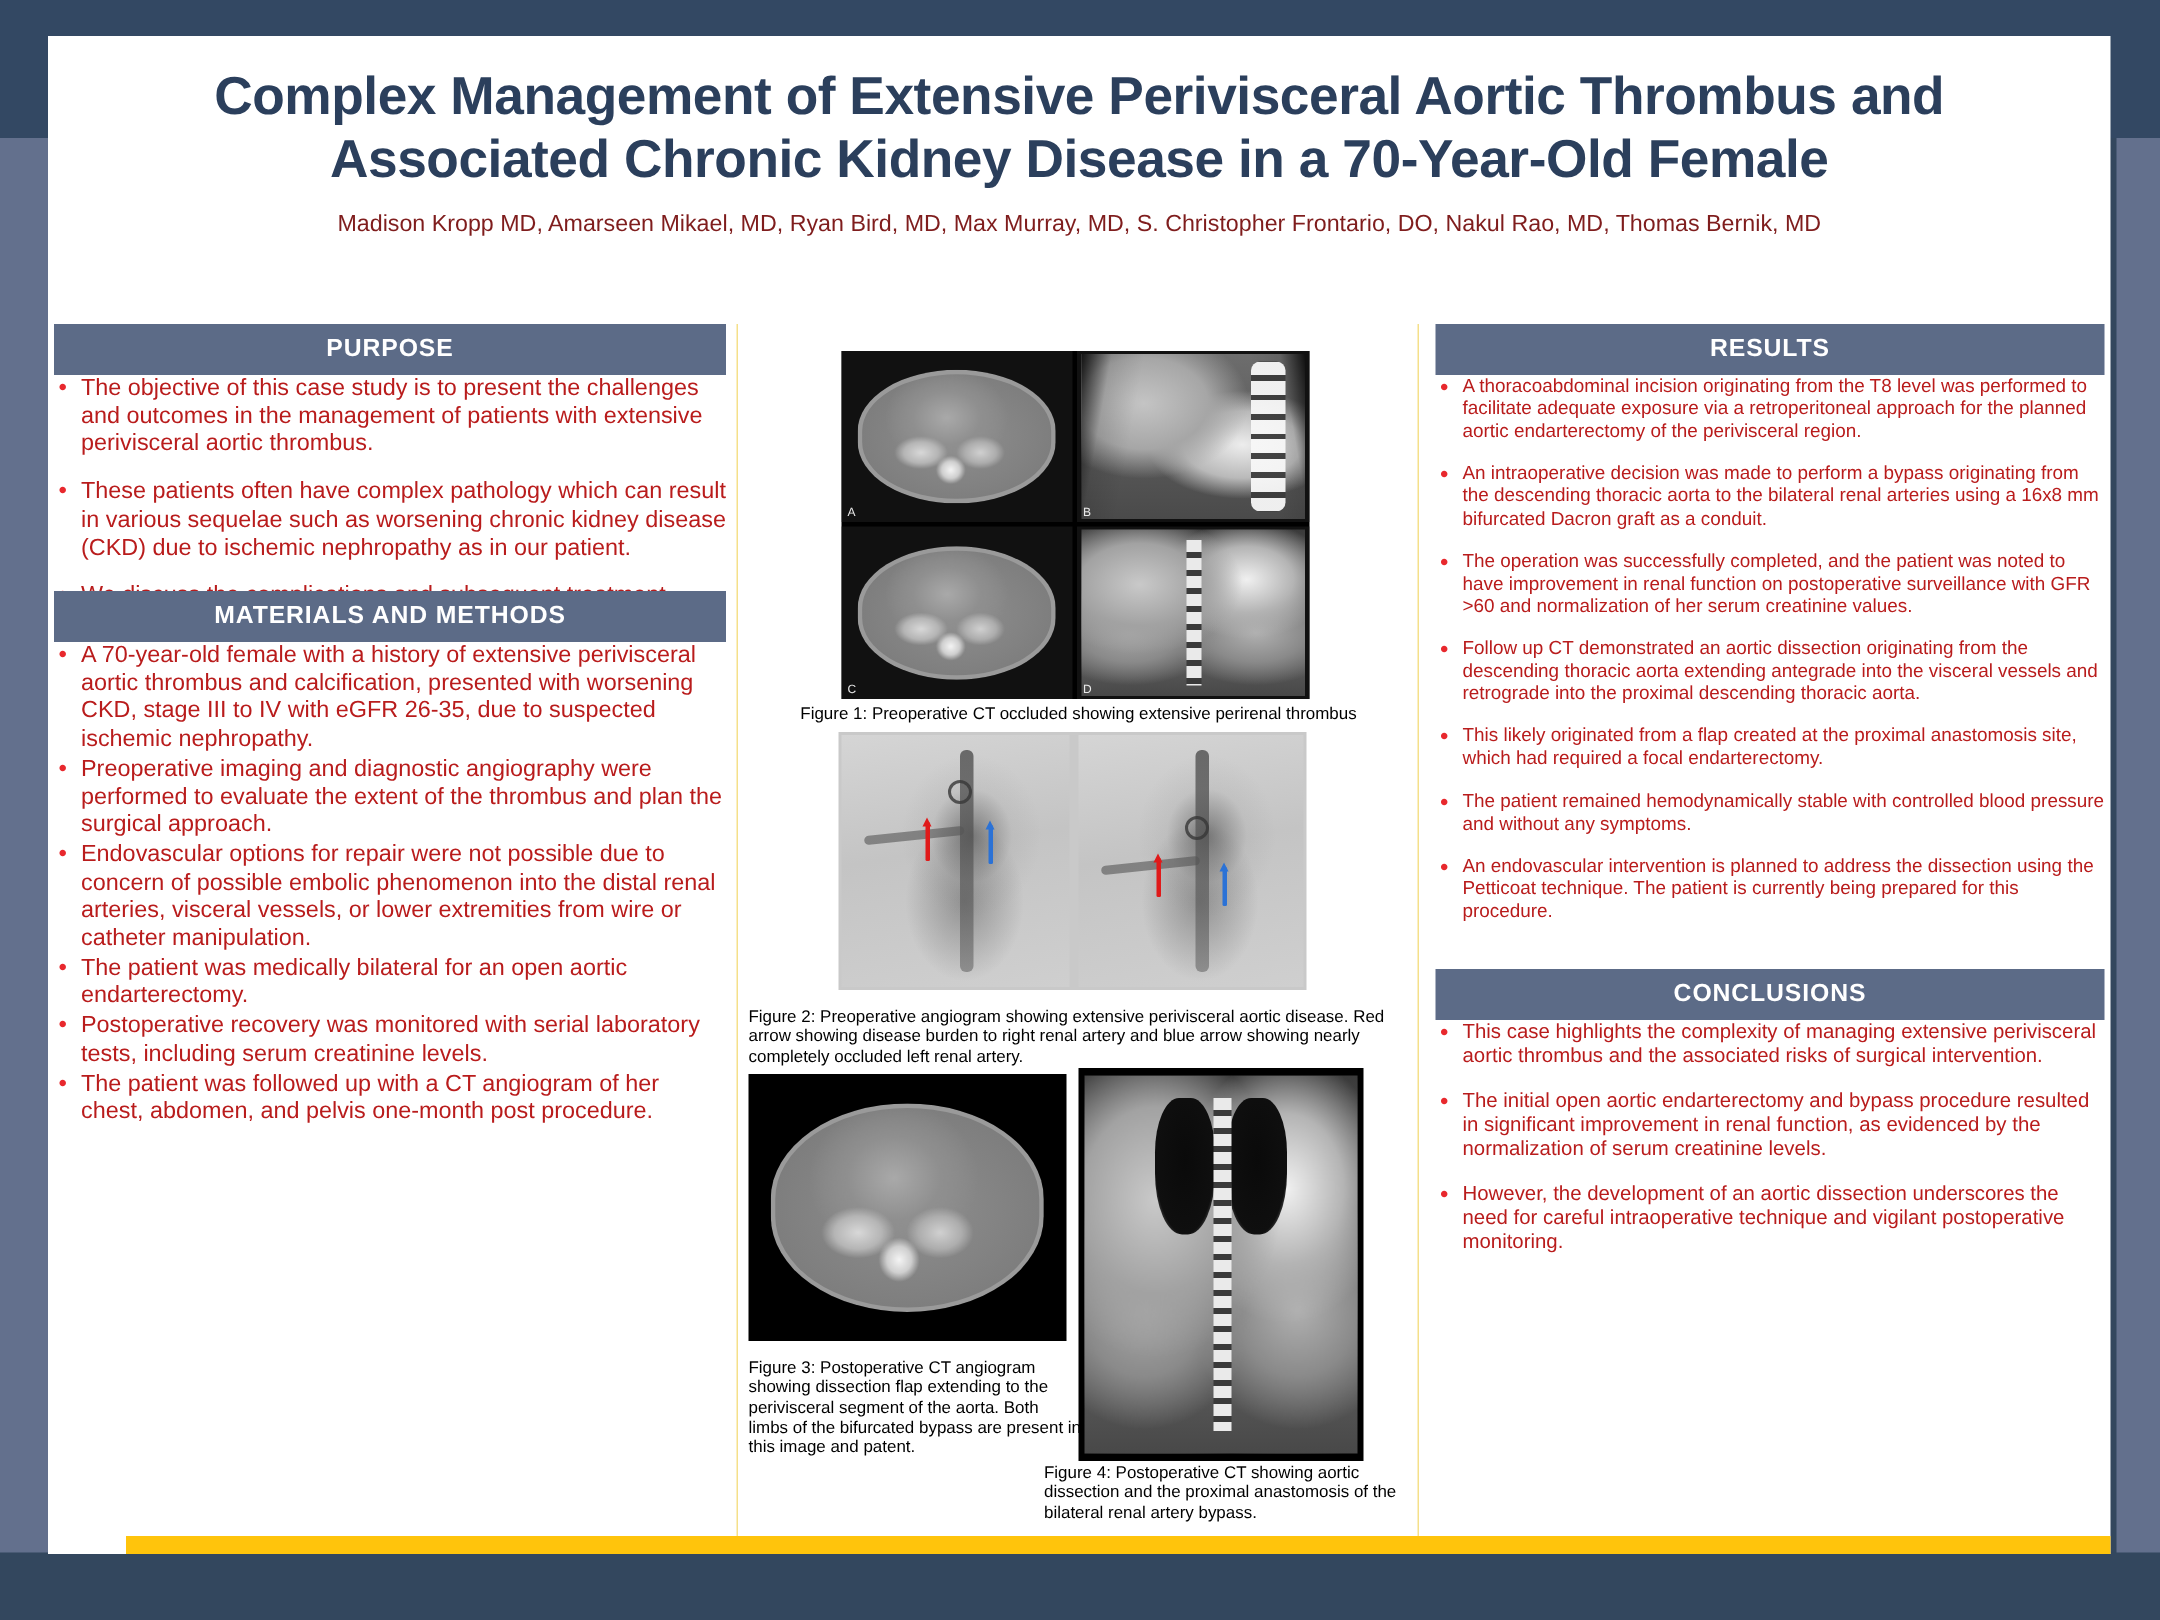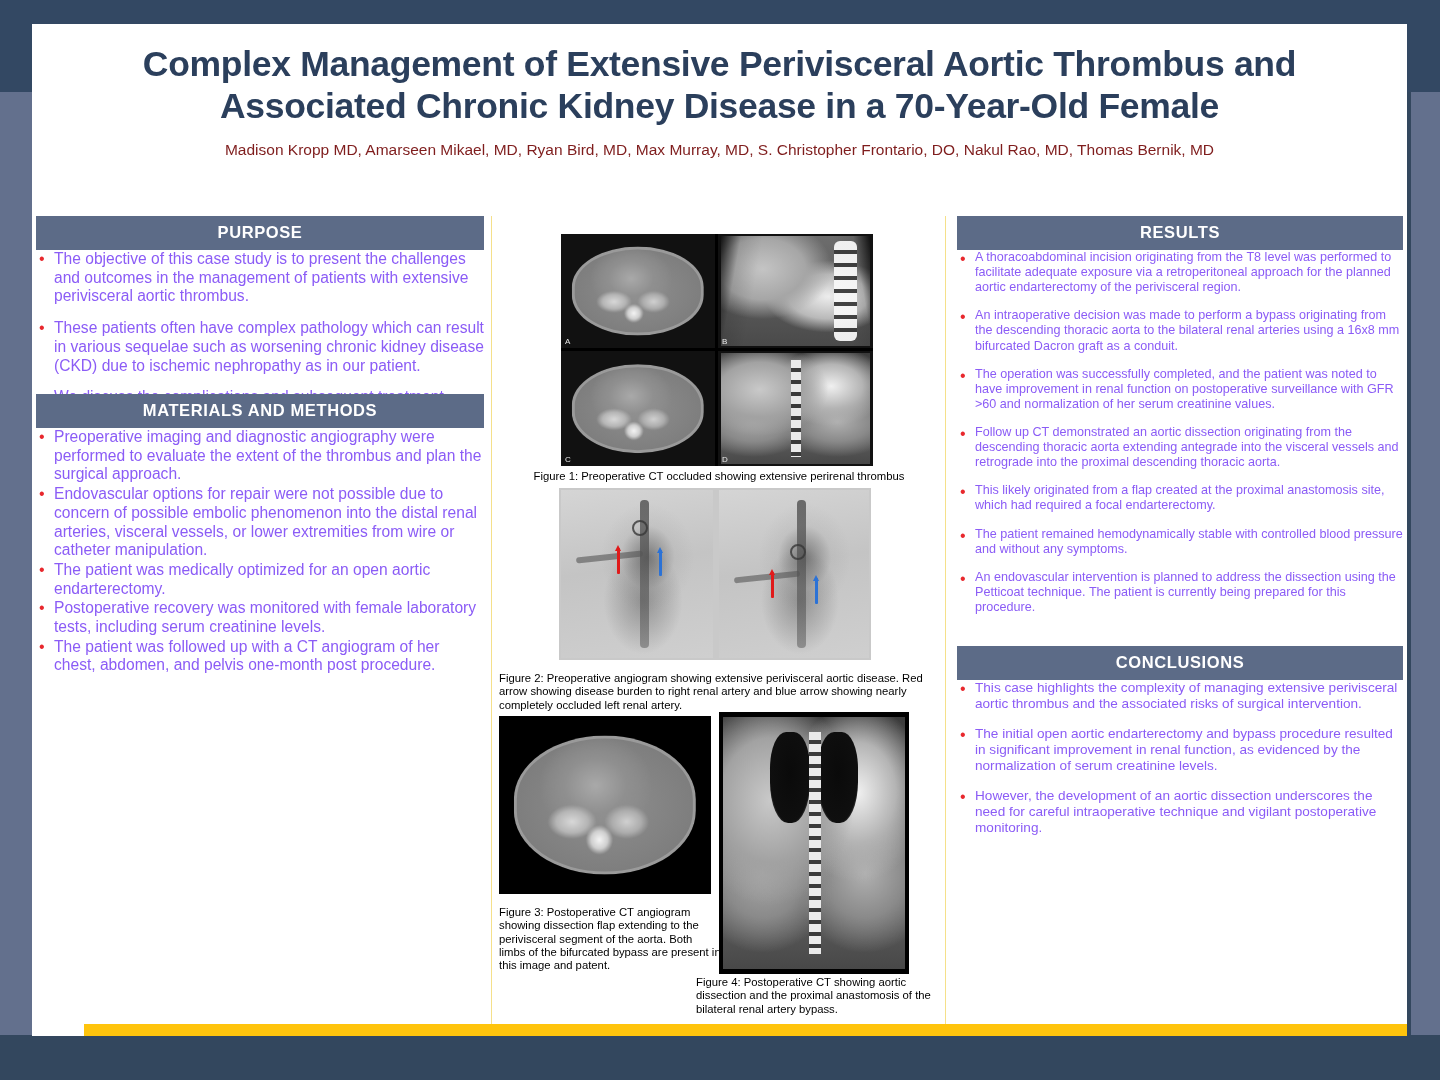--- a/index.html
+++ b/index.html
@@ -88,21 +88,21 @@
     text-align: center;
     letter-spacing: 0.6px;
     padding: 7px 0 8px 0;
   }
 
   
   ul.bl { list-style: none; margin: 0; padding: 0; }
   ul.bl > li {
     position: relative;
     padding-left: 18px;
-    color: #8b5cf6;
+    color: #b91c1c;
     line-height: 1.2;
   }
   ul.bl > li:before {
     content: "\2022";
     position: absolute;
     left: 3px; top: -1px;
     color: #e8282d;
     font-size: 16px;
     line-height: 1.2;
   }
@@ -298,24 +298,25 @@
         <ul class="bl list-purpose">
           <li>The objective of this case study is to present the challenges and outcomes in the management of patients with extensive perivisceral aortic thrombus.</li>
           <li>These patients often have complex pathology which can result in various sequelae such as worsening chronic kidney disease (CKD) due to ischemic nephropathy as in our patient.</li>
           <li>We discuss the complications and subsequent treatment strategies following the initial surgical intervention.</li>
         </ul>
       </div>
 
       <div class="methods-block">
         <div class="sec-head">MATERIALS AND METHODS</div>
         <ul class="bl list-methods">
+          <li>A 70-year-old female with a history of extensive perivisceral aortic thrombus and calcification, presented with worsening CKD, stage III to IV with eGFR 26-35, due to suspected ischemic nephropathy.</li>
           <li>Preoperative imaging and diagnostic angiography were performed to evaluate the extent of the thrombus and plan the surgical approach.</li>
           <li>Endovascular options for repair were not possible due to concern of possible embolic phenomenon into the distal renal arteries, visceral vessels, or lower extremities from wire or catheter manipulation.</li>
-          <li>The patient was medically optimized for an open aortic endarterectomy.</li>
-          <li>Postoperative recovery was monitored with female laboratory tests, including serum creatinine levels.</li>
+          <li>The patient was medically bilateral for an open aortic endarterectomy.</li>
+          <li>Postoperative recovery was monitored with serial laboratory tests, including serum creatinine levels.</li>
           <li>The patient was followed up with a CT angiogram of her chest, abdomen, and pelvis one-month post procedure.</li>
         </ul>
       </div>
 
     </div>
 
     <div class="col-middle">
 
       <div class="fig fig1">
         <div class="panel" style="left:0;top:0;width:154px;height:114px;">

